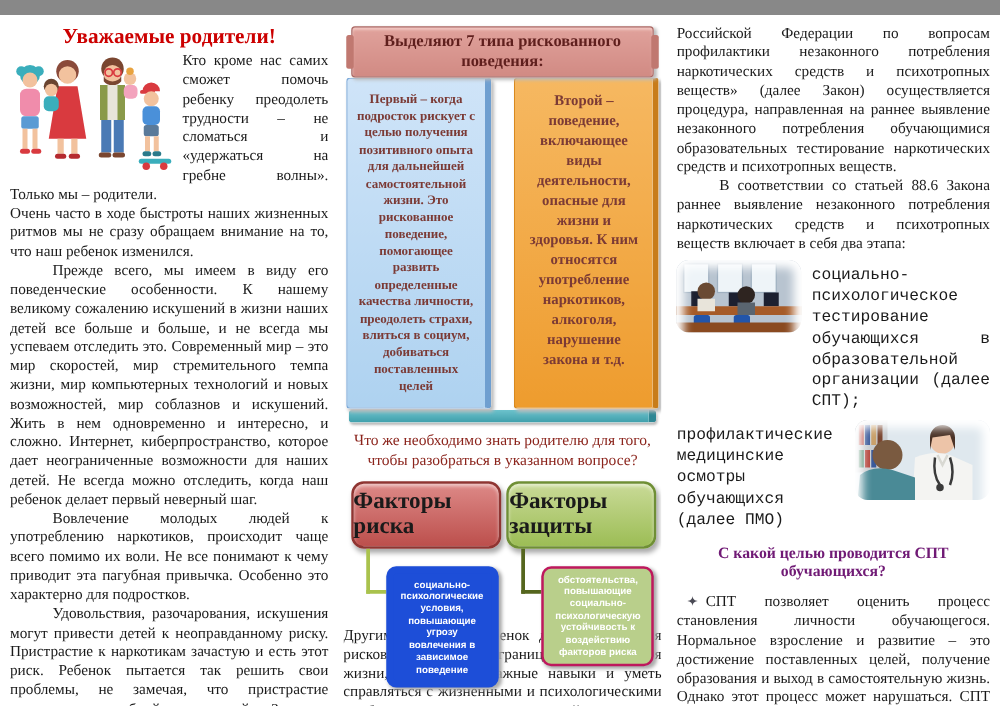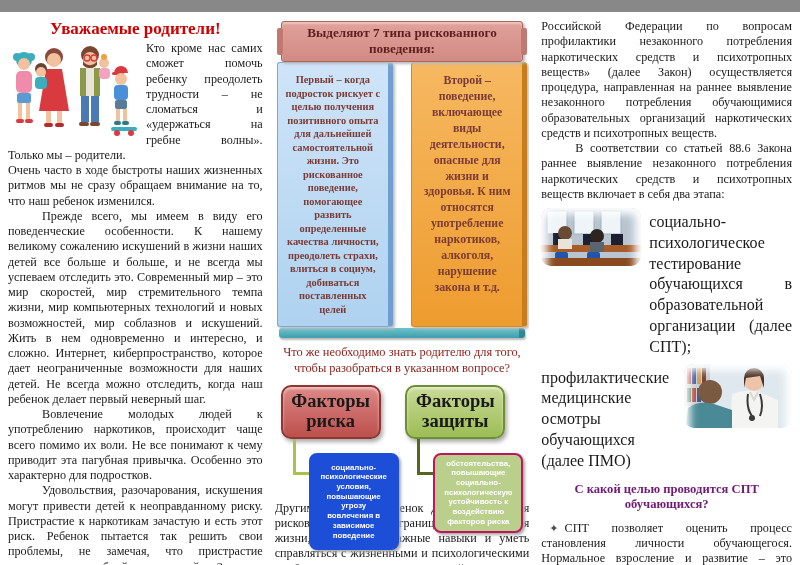--- a/index.html
+++ b/index.html
@@ -50,23 +50,23 @@
   }
   .teal-bar {
     height:10px; margin:1px 4px 6px 4px; border-radius:3px;
     background:linear-gradient(#6cc2cc, #3f9fab); border-right:6px solid #2e8794; box-shadow:1px 2px 2px #bbb;
   }
   .mid-question { font-size:12.4px; text-align:center; color:#8b241c; margin:2px 0 8px 0; line-height:1.3; }
 
   .factors-row { display:flex; justify-content:space-between; padding:0 6px; height:112px; }
   .factor-group { position:relative; width:118px; }
   .factor-box {
-    position:absolute; top:0; left:0; width:100px; height:54px;
+    position:absolute; top:0; left:0; width:120px; height:54px;
     border-radius:10px; display:flex; align-items:center; justify-content:center;
-    font-size:18.5px; font-weight:bold; line-height:1.05; text-align:center;
+    font-size:18.5px; font-weight:bold; line-height:1.05; 
     box-shadow:2px 3px 4px #aaa, inset 0 2px 3px rgba(255,255,255,.55);
   }
   .factor-risk    { background:linear-gradient(#dd8987, #bc4f4c); border:2px solid #8f3532; }
   .factor-protect { background:linear-gradient(#c9da97, #9cbd55); border:2px solid #6f8f35; }
   .connector { position:absolute; left:12px; top:54px; width:16px; height:36px;
     border-left:3px solid #a9c24d; border-bottom:3px solid #a9c24d; }
   .connector.dark { border-color:#55661e; }
   .factor-sub {
     position:absolute; left:28px; top:68px; width:90px; min-height:44px;
     border-radius:8px; padding:4px 5px; color:#ffffff;
@@ -77,21 +77,21 @@
   .sub-protect { background:#b9cf8b; border:2px solid #be185d; }
 
   .mid-para { margin-top:4px; }
 
   
   .stage-row { display:flex; gap:8px; margin-top:6px; }
   .photo-soft { position:relative; flex:none; }
   .photo-soft svg { display:block; border-radius:10px; }
   .photo-soft::after { content:""; position:absolute; inset:0; border-radius:10px;
     box-shadow:inset 0 0 8px 6px #ffffff; pointer-events:none; }
-  .stage-text { font-size:16px; line-height:1.3; text-align:justify; margin-top:4px; }
+  .stage-text { font-size:13px; line-height:1.3; text-align:justify; margin-top:4px;font-family:Liberation Mono, monospace; }
   .right-heading { font-size:12.6px; font-weight:bold; text-align:center; color:#701a75; margin:10px 0 2px 0; }
   .bullet-para { margin-top:9px; }
   .bullet-glyph { color:#4a4a55; margin:0 6px 0 8px; font-size:11px; }
 </style>
 </head>
 <body>
 
 <div class="page">
 
   <div class="col col-left">
@@ -183,21 +183,21 @@
         <div class="connector dark"></div>
         <div class="factor-sub sub-protect">обстоятельства, повышающие социально-психологическую устойчивость к воздействию факторов риска</div>
       </div>
     </div>
 
     <p class="body-text mid-para">Другими словами, ребенок должен научиться рисковать в пределах границ, безопасных для жизни, приобретать важные навыки и уметь справляться с жизненными и психологическими проблемами. А задача родителей - вовремя заметить, распознать, предотвратить включение ребенка в опасные для его жизни ситуации.</p>
 
   </div>
 
   <div class="col col-right">
-    <p class="body-text">Российской Федерации по вопросам профилактики незаконного потребления наркотических средств и психотропных веществ» (далее Закон) осуществляется процедура, направленная на раннее выявление незаконного потребления обучающимися образовательных организаций наркотических средств и психотропных веществ.</p>
+    <p class="body-text">Российской Федерации по вопросам профилактики незаконного потребления наркотических средств и психотропных веществ» (далее Закон) осуществляется процедура, направленная на раннее выявление незаконного потребления обучающимися образовательных тестирование наркотических средств и психотропных веществ.</p>
     <p class="body-text indent">В соответствии со статьей 88.6 Закона раннее выявление незаконного потребления наркотических средств и психотропных веществ включает в себя два этапа:</p>
 
     <div class="stage-row">
       <span class="photo-soft">
         <svg width="100" height="58" viewBox="0 0 100 58">
           <rect width="100" height="58" fill="#b8c4d0"></rect>
           <rect x="6" y="3" width="20" height="23" fill="#eef4f8" stroke="#9fb0c0"></rect>
           <rect x="33" y="3" width="20" height="23" fill="#eef4f8" stroke="#9fb0c0"></rect>
           <rect x="60" y="3" width="20" height="23" fill="#eef4f8" stroke="#9fb0c0"></rect>
           <rect x="12" y="25" width="13" height="12" fill="#1c2030"></rect>

